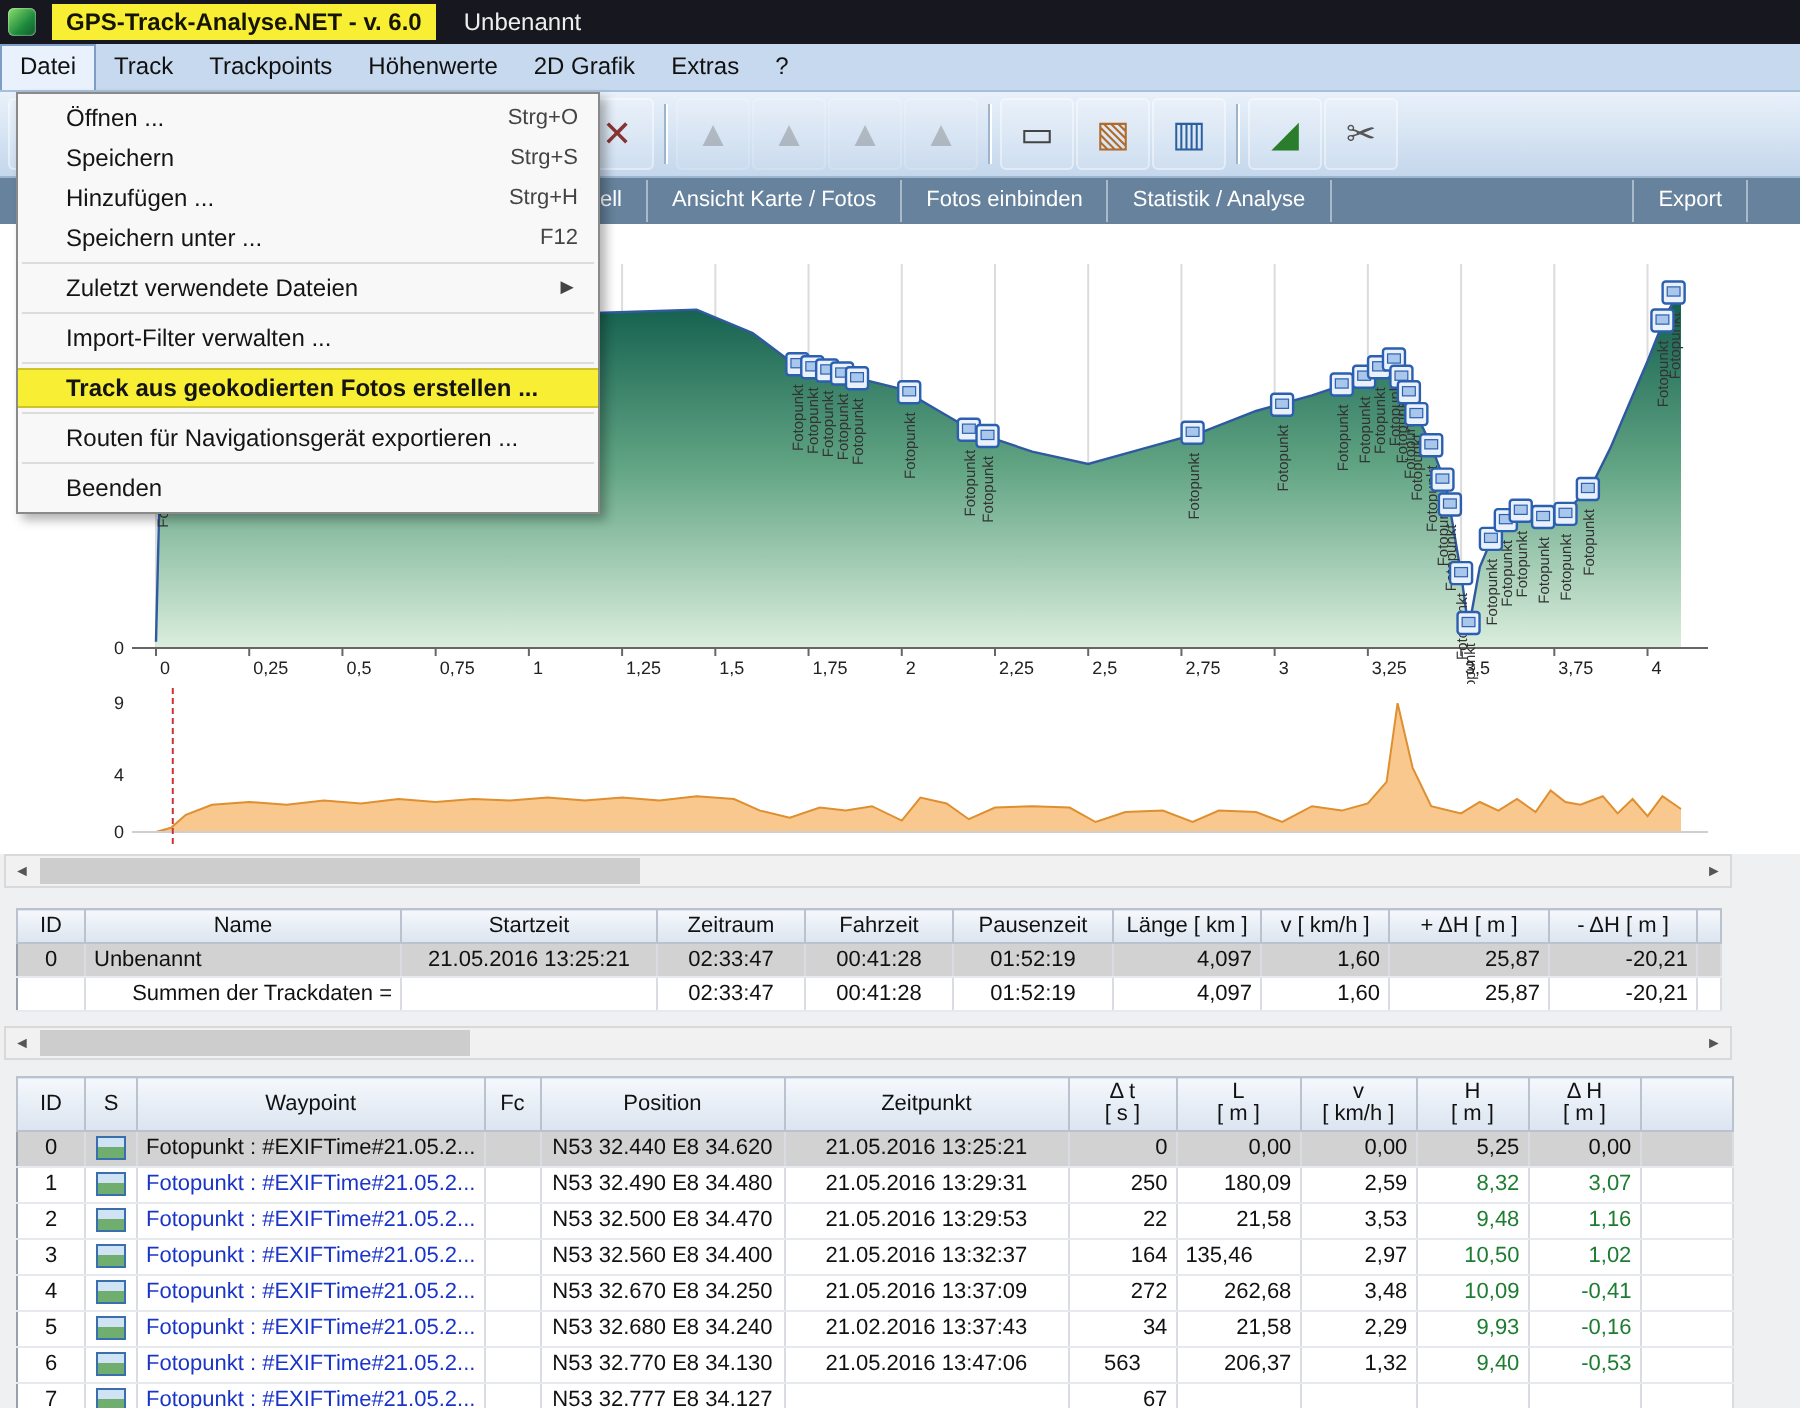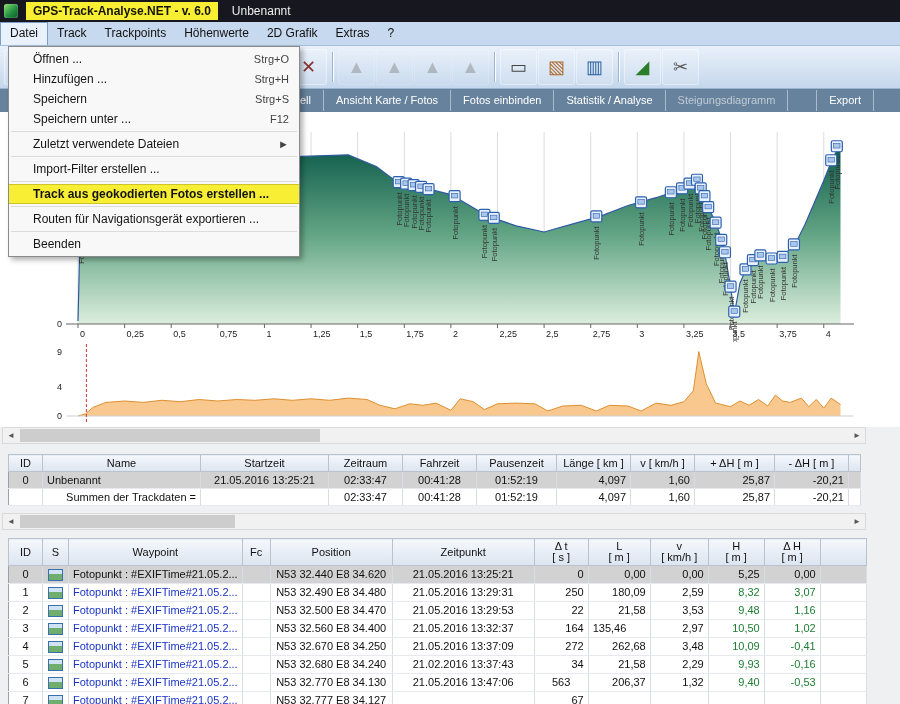--- a/index.html
+++ b/index.html
@@ -111,21 +111,20 @@
     <div class="tbtn" style="color: rgb(42, 95, 160);">▥</div>
     <div class="tsep"></div>
     <div class="tbtn" style="color: rgb(42, 125, 42);">◢</div>
     <div class="tbtn" style="color: rgb(85, 85, 85);">✂</div>
   </div>
 <div class="tabrow" id="tabrow">
     <div class="tab">Geländemodell</div>
     <div class="tab">Ansicht Karte / Fotos</div>
     <div class="tab">Fotos einbinden</div>
     <div class="tab">Statistik / Analyse</div>
-    <div class="tab disabled">Steigungsdiagramm</div>
     <div class="tab right">Export</div>
   </div>
 
 <div class="charts">
   <svg id="elev" width="900" height="230">
       <defs>
         <linearGradient id="gg" x1="0" y1="0" x2="0" y2="1">
           <stop offset="0" stop-color="#0d5a4a"></stop>
           <stop offset="0.5" stop-color="#62a584"></stop>
           <stop offset="1" stop-color="#dceede"></stop>
@@ -511,39 +510,39 @@
       </tr>
     </tbody>
   </table>
 
 <div class="filemenu" id="filemenu">
     <div class="fm-item">
       <span class="fm-label">Öffnen ...</span>
       <span class="fm-short">Strg+O</span>
     </div>
     <div class="fm-item">
+      <span class="fm-label">Speichern</span>
+      <span class="fm-short">Strg+S</span>
+    </div>
+    <div class="fm-item">
       <span class="fm-label">Hinzufügen ...</span>
       <span class="fm-short">Strg+H</span>
     </div>
     <div class="fm-item">
-      <span class="fm-label">Speichern</span>
-      <span class="fm-short">Strg+S</span>
-    </div>
-    <div class="fm-item">
       <span class="fm-label">Speichern unter ...</span>
       <span class="fm-short">F12</span>
     </div>
     <div class="fm-sep"></div>
     <div class="fm-item">
       <span class="fm-label">Zuletzt verwendete Dateien</span>
       <span class="fm-short">►</span>
     </div>
     <div class="fm-sep"></div>
     <div class="fm-item">
-      <span class="fm-label">Import-Filter erstellen ...</span>
+      <span class="fm-label">Import-Filter verwalten ...</span>
       <span class="fm-short"></span>
     </div>
     <div class="fm-sep"></div>
     <div class="fm-item hl">
       <span class="fm-label">Track aus geokodierten Fotos erstellen ...</span>
       <span class="fm-short"></span>
     </div>
     <div class="fm-sep"></div>
     <div class="fm-item">
       <span class="fm-label">Routen für Navigationsgerät exportieren ...</span>

